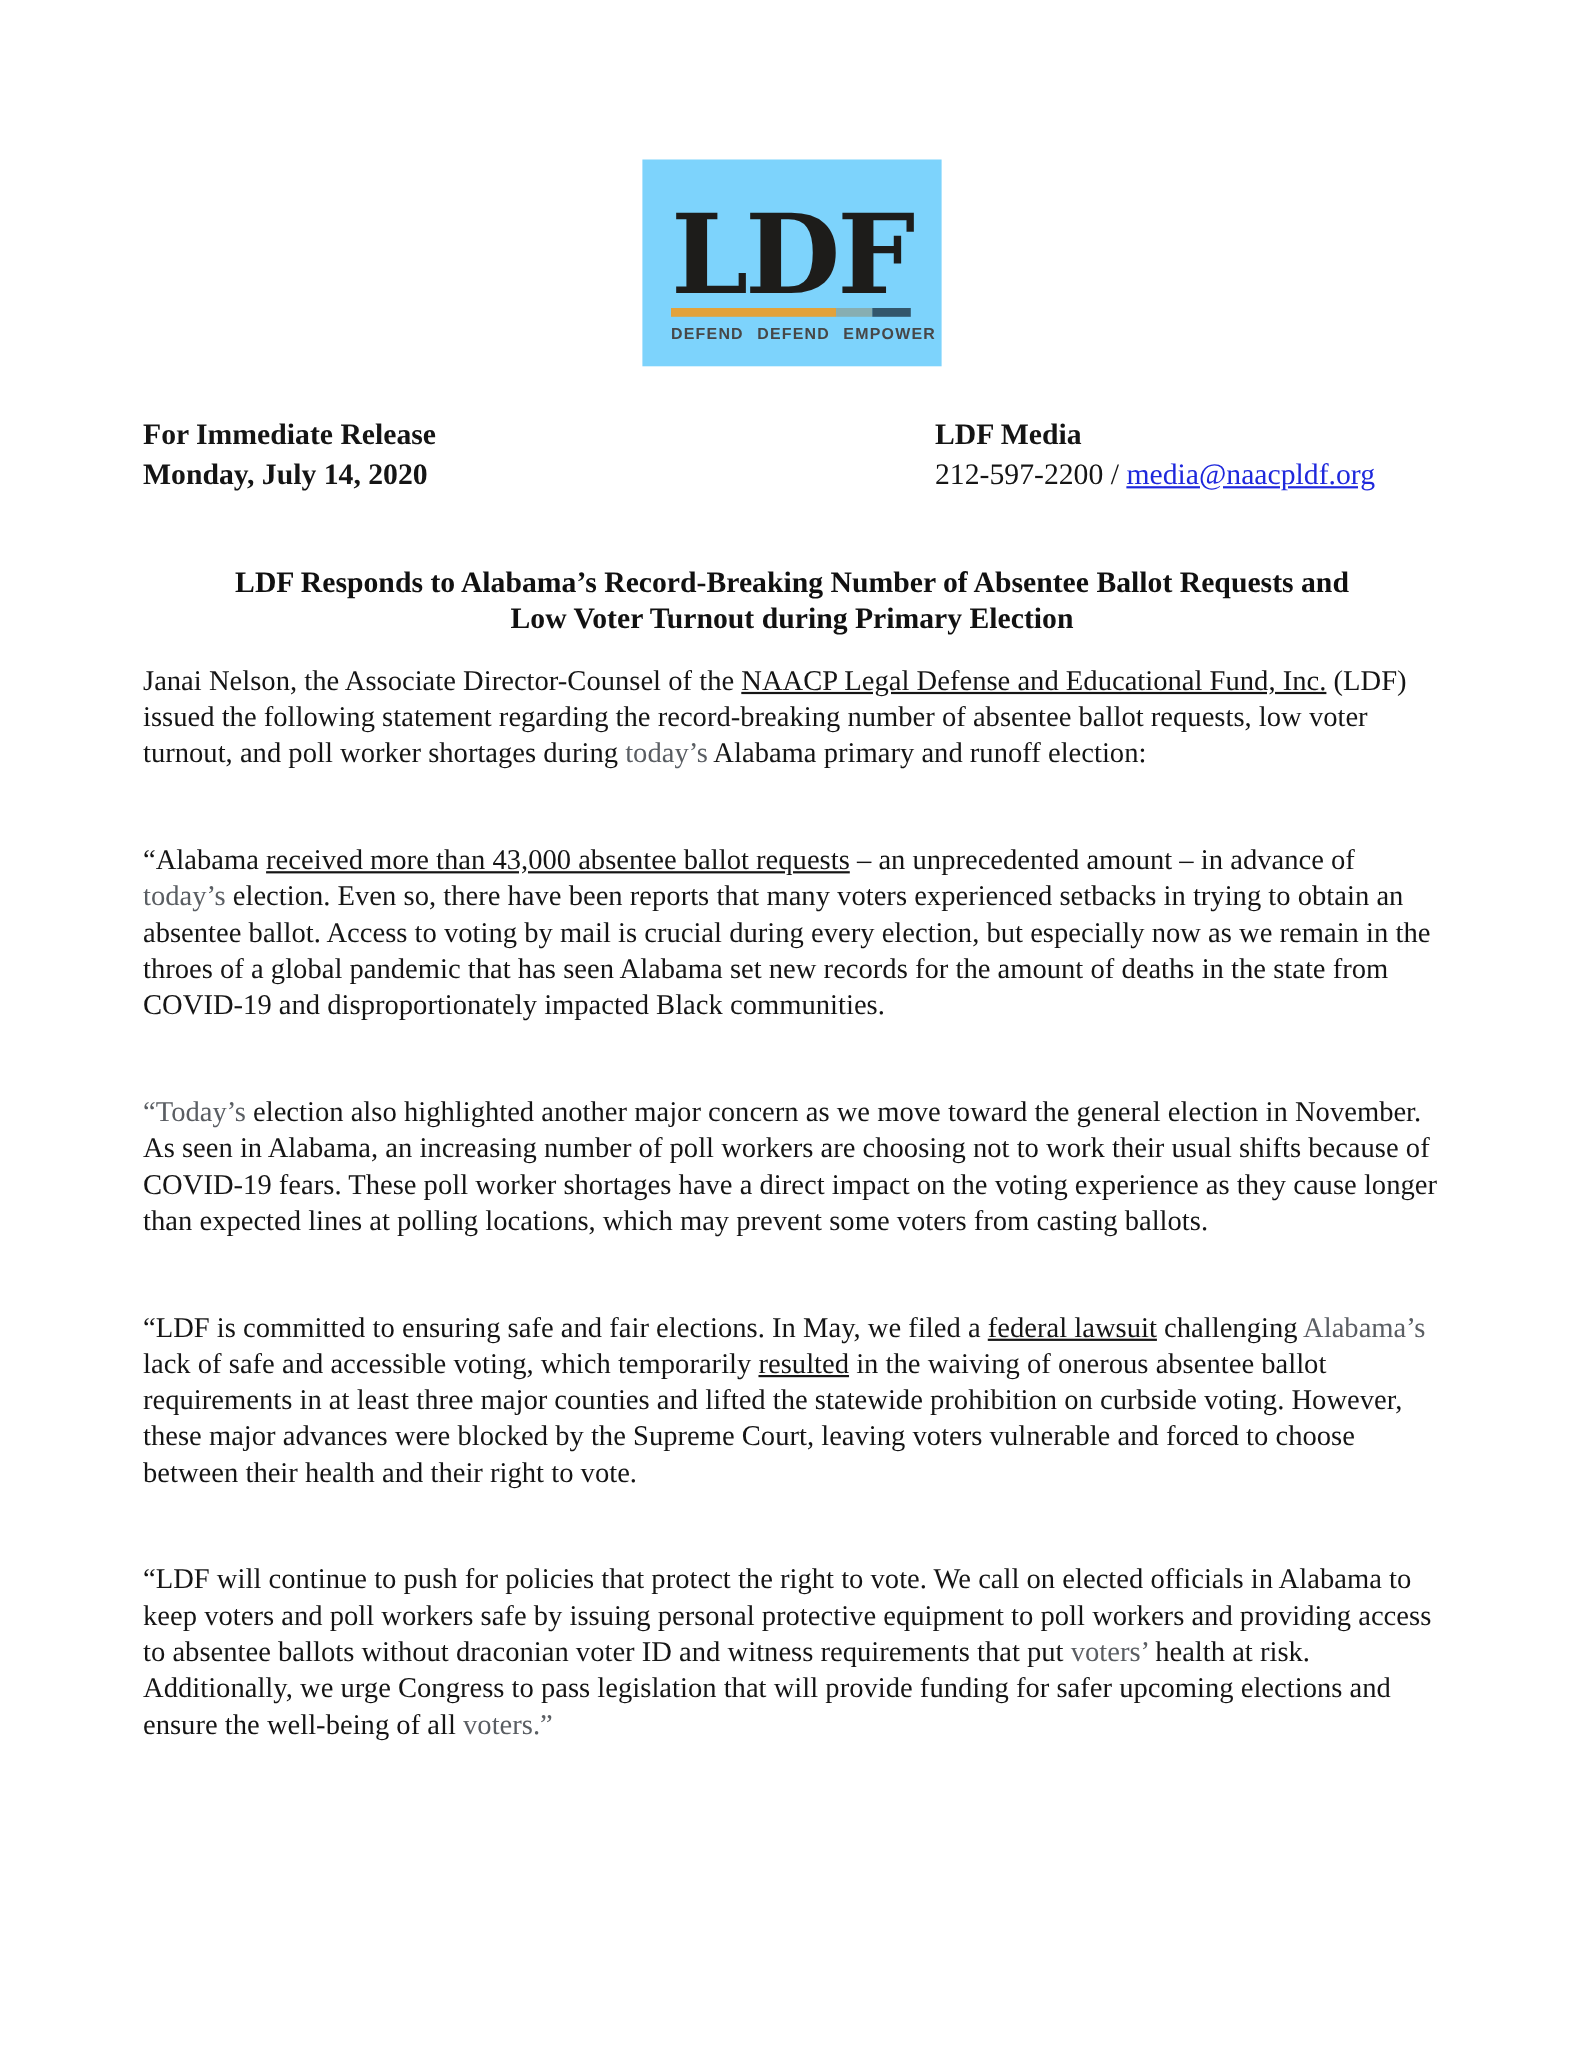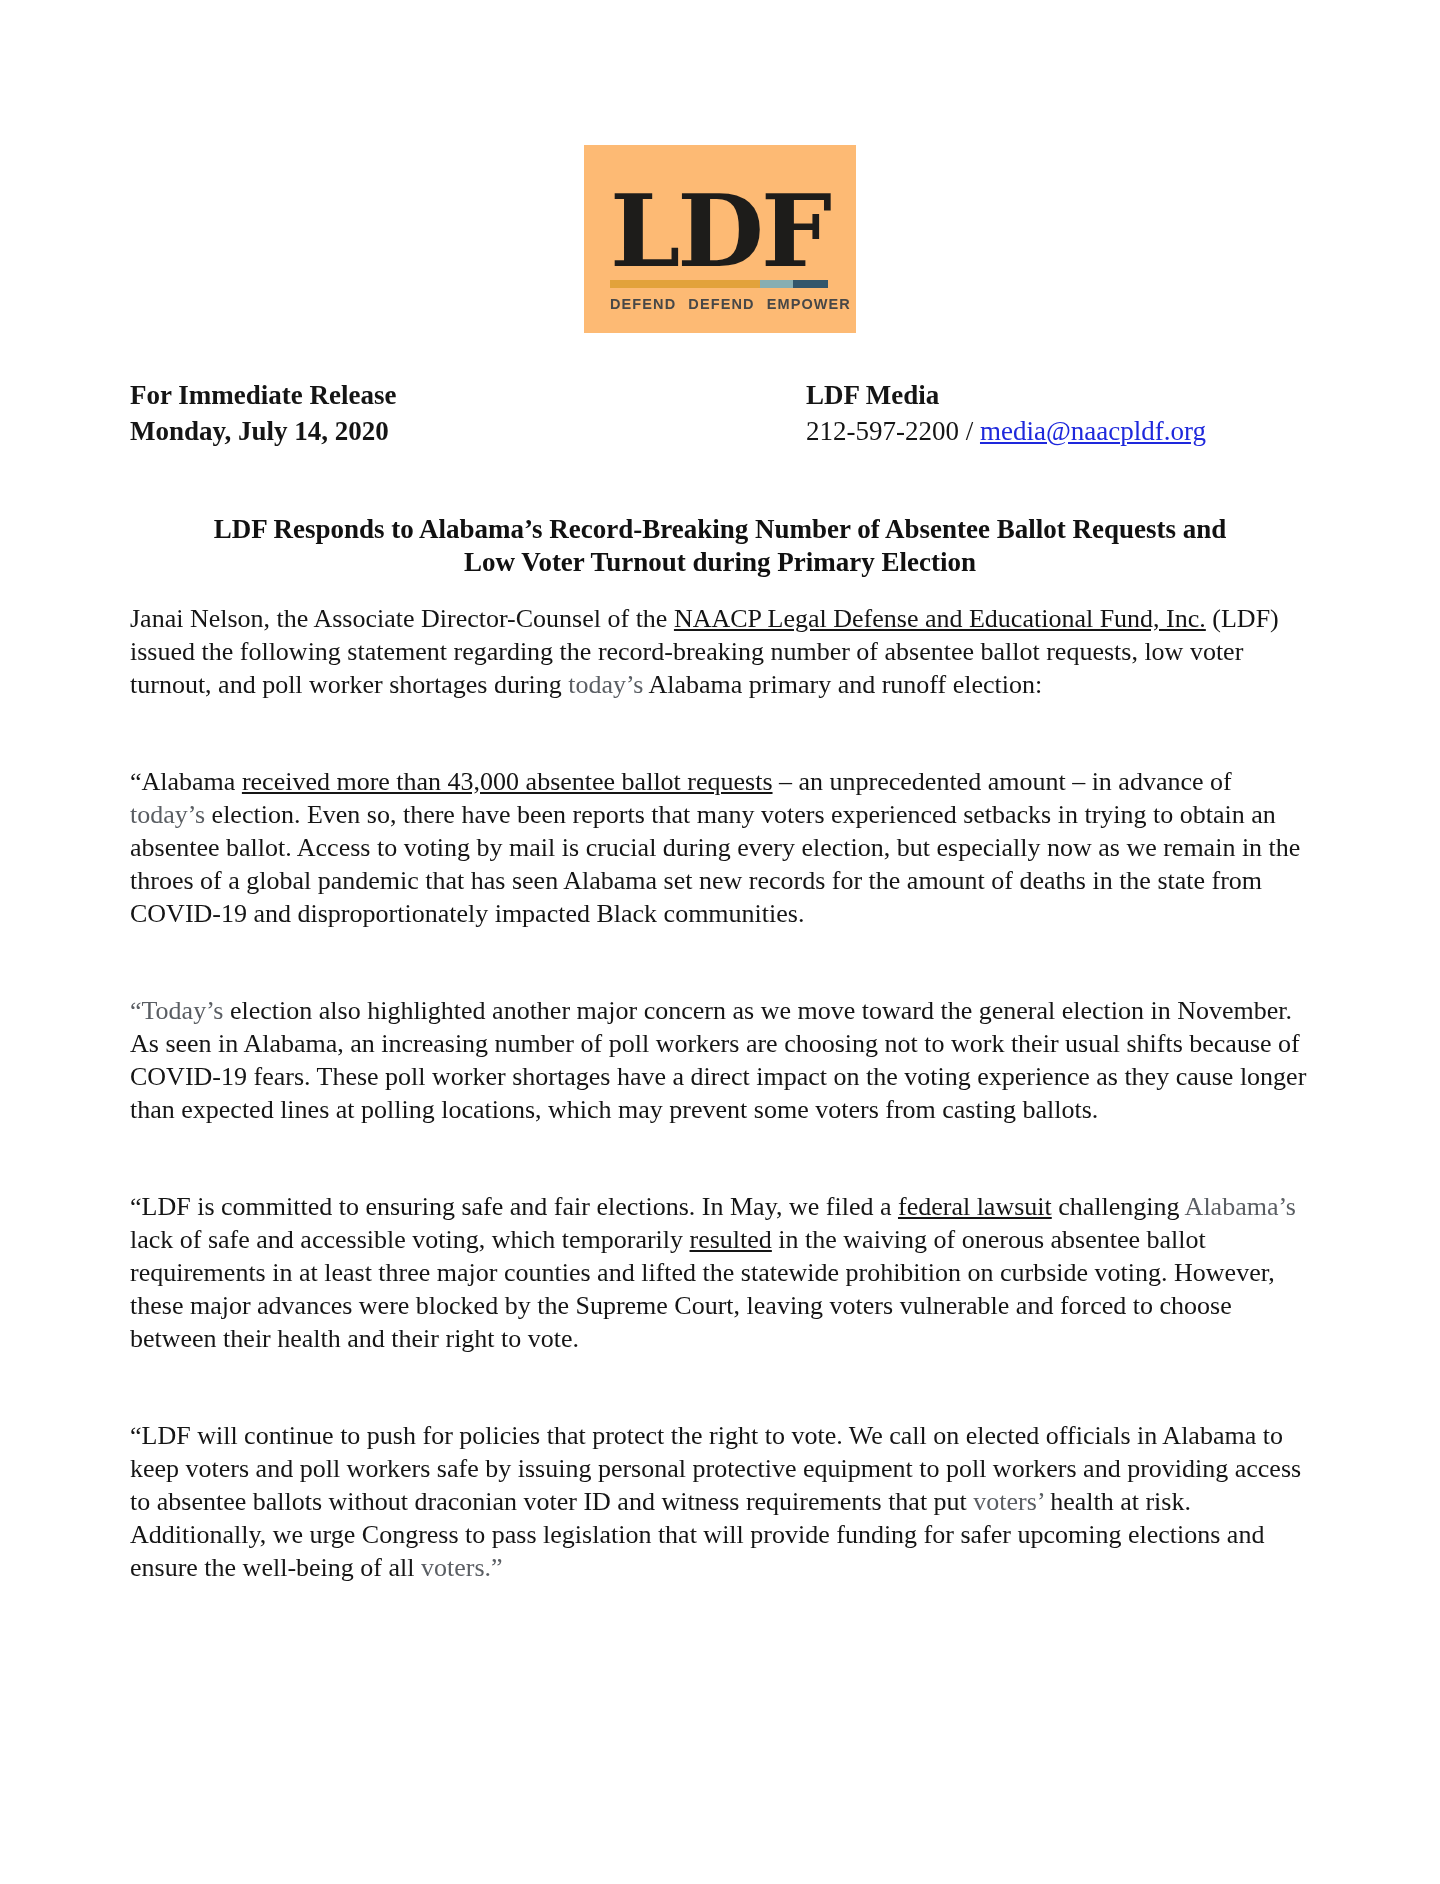--- a/index.html
+++ b/index.html
@@ -15,21 +15,21 @@
   .page{
     width:1440px;height:1884px;overflow:hidden;
     padding:145px 130px 0;
     font-family:"Liberation Serif",serif;
     color:var(--text);
     background:#ffffff;
   }
   
   .logo-block{
     width:272px;height:188px;margin:0 auto;
-    background:#fdba74;
+    background:#7dd3fc;
     padding:40px 0 0 26px;
   }
   .logo-text{
     font-family:"DejaVu Serif",serif;
     font-weight:700;font-size:100px;line-height:.92;
     letter-spacing:-3px;color:#1d1c1a;
     width:fit-content;
   }
   .logo-bar{width:218px;height:8px;display:flex;margin-top:3px;}
   .bar-orange{width:69%;background:var(--bar-orange);}
@@ -38,21 +38,21 @@
   .logo-tagline{
     margin-top:8px;
     font-family:"Liberation Sans",sans-serif;
     font-size:14.5px;font-weight:700;
     letter-spacing:1.1px;word-spacing:7px;
     color:#474747;white-space:nowrap;
   }
   
   .header-row{display:flex;margin-top:44px;font-size:27px;line-height:36px;gap:36px;}
   .header-left{width:640px;font-weight:700;}
-  .header-right{font-weight:700;}
+  .header-right{font-weight:700;margin-left:44px;}
   .contact-line{font-weight:400;}
   .email-link{color:var(--link-blue);text-decoration:underline;cursor:pointer;}
   
   .title{
     margin-top:64px;text-align:center;
     font-size:27px;line-height:33px;font-weight:700;color:#111;
   }
   
   .paragraphs{margin-top:23px;font-size:26px;line-height:33px;}
   .body-para{margin:0 0 64px;}

